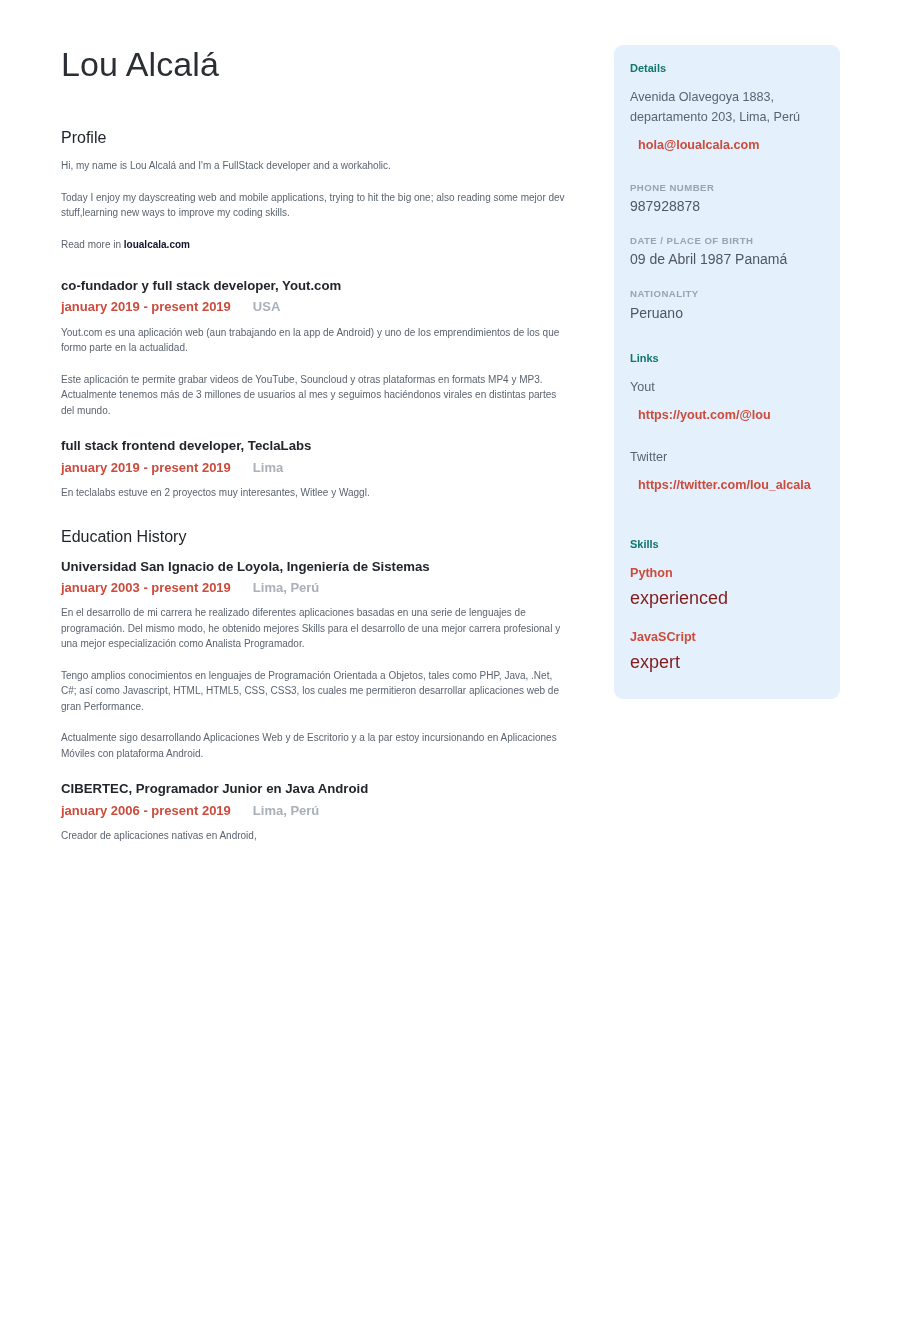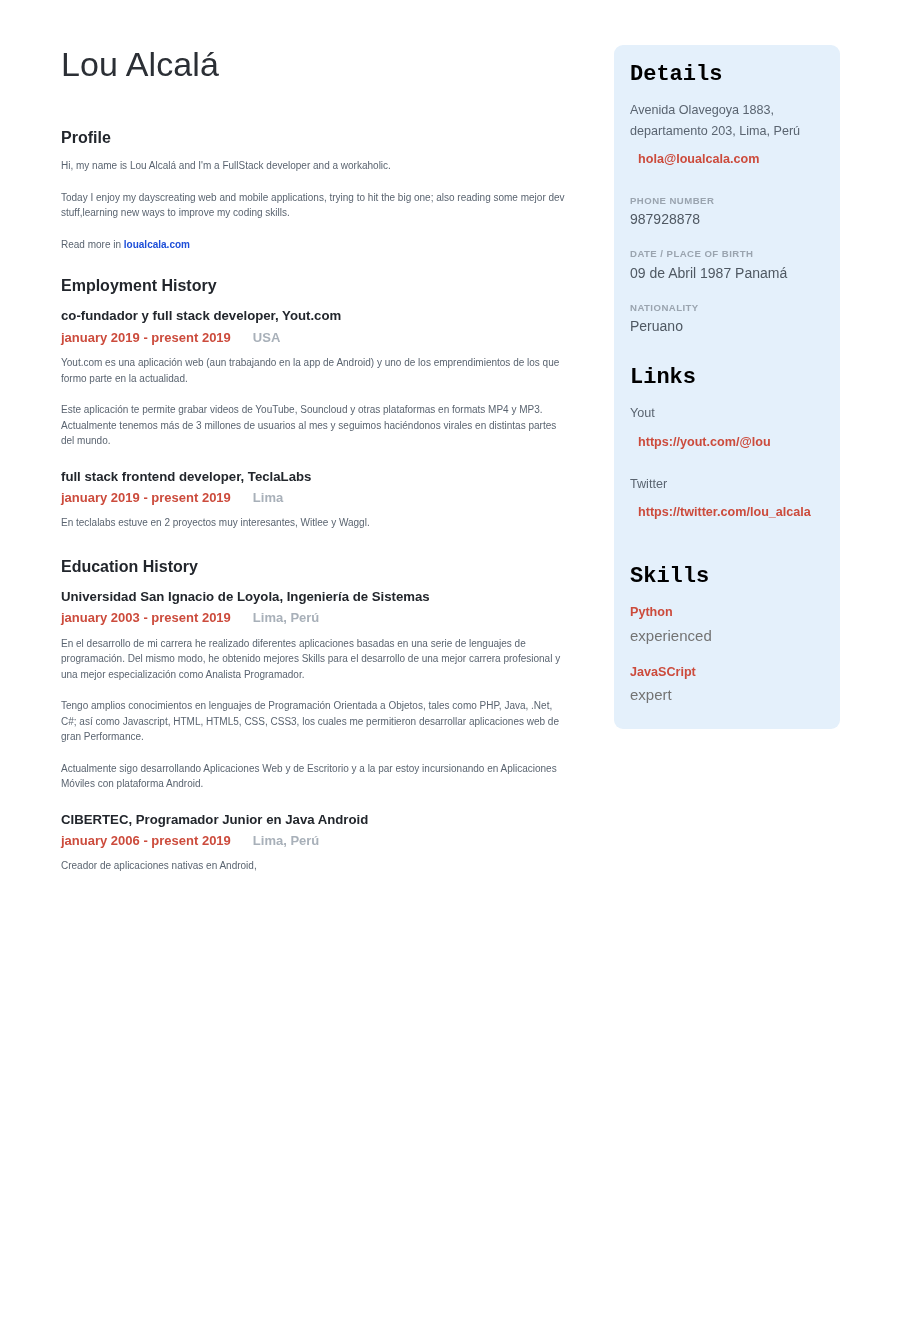--- a/index.html
+++ b/index.html
@@ -36,39 +36,39 @@
     color: #2b2f35;
     letter-spacing: 0.1px;
     line-height: 1.15;
     margin: 0 0 44px 0;
   }
 
   .section { margin-bottom: 0; }
 
   .section-title {
     font-size: 16px;
-    font-weight: bold;
+    font-weight: normal;
     color: #22262c;
     margin: 0 0 11px 0;
     line-height: 1.2;
   }
 
   .sec-gap-profile { height: 24px; }
   .sec-gap { height: 26px; }
 
   .para {
     font-size: 10px;
     line-height: 1.55;
     color: #5a6470;
     margin: 0 0 16px 0;
   }
   .para:last-child { margin-bottom: 0; }
 
   .para strong {
-    color: #1d4ed8;
+    color: #0f172a;
     font-weight: bold;
   }
 
   .entry { margin-bottom: 18px; }
   .entry:last-child { margin-bottom: 0; }
 
   .entry-title {
     font-size: 13.2px;
     font-weight: bold;
     color: #22262c;
@@ -101,26 +101,25 @@
     left: 614px;
     top: 45px;
     width: 226px;
     background: #e4f0fb;
     border-radius: 9px;
     padding: 17px 16px 22px 16px;
     box-sizing: border-box;
   }
 
   .side-title {
-    font-size: 22px;
-    font-weight: bold;
-    color: #000000;
+    font-size: 11px;
+    font-weight: bold;
+    color: #0f766e;
     margin: 0 0 12px 0;
     line-height: 1.2;
-    font-family: Liberation Mono, monospace;
   }
 
   .side-block { margin-bottom: 0; }
 
   .side-text {
     font-size: 12.6px;
     line-height: 1.6;
     color: #5a6470;
     margin: 0;
   }
@@ -167,22 +166,22 @@
   }
 
   .skill-name {
     font-size: 12.6px;
     font-weight: bold;
     color: #cc4b3c;
     line-height: 1.6;
     margin: 0 0 1px 0;
   }
   .skill-level {
-    font-size: 15px;
-    color: #737373;
+    font-size: 18px;
+    color: #7f1d1d;
     line-height: 1.6;
     margin: 0;
   }
 </style>
 </head>
 <body>
 
 <div class="page">
 
   <div class="main-col">
@@ -192,21 +191,20 @@
     <div class="section">
       <h2 class="section-title">Profile</h2>
       <p class="para">Hi, my name is Lou Alcalá and I'm a FullStack developer and a workaholic.</p>
       <p class="para">Today I enjoy my dayscreating web and mobile applications, trying to hit the big one; also reading some mejor dev stuff,learning new ways to improve my coding skills.</p>
       <p class="para"><span>Read more in </span><strong>loualcala.com</strong></p>
     </div>
 
     <div class="sec-gap-profile"></div>
 
     <div class="section">
-      <h2 class="section-title">Employment History</h2>
 
       <div class="entry">
         <div class="entry-title">co-fundador y full stack developer, Yout.com</div>
         <div class="entry-meta">
           <span class="entry-date">january 2019 - present 2019</span><span class="entry-loc">USA</span>
         </div>
         <div class="entry-body">
           <p class="para">Yout.com es una aplicación web (aun trabajando en la app de Android) y uno de los emprendimientos de los que formo parte en la actualidad.</p>
           <p class="para">Este aplicación te permite grabar videos de YouTube, Souncloud y otras plataformas en formats MP4 y MP3. Actualmente tenemos más de 3 millones de usuarios al mes y seguimos haciéndonos virales en distintas partes del mundo.</p>
         </div>

